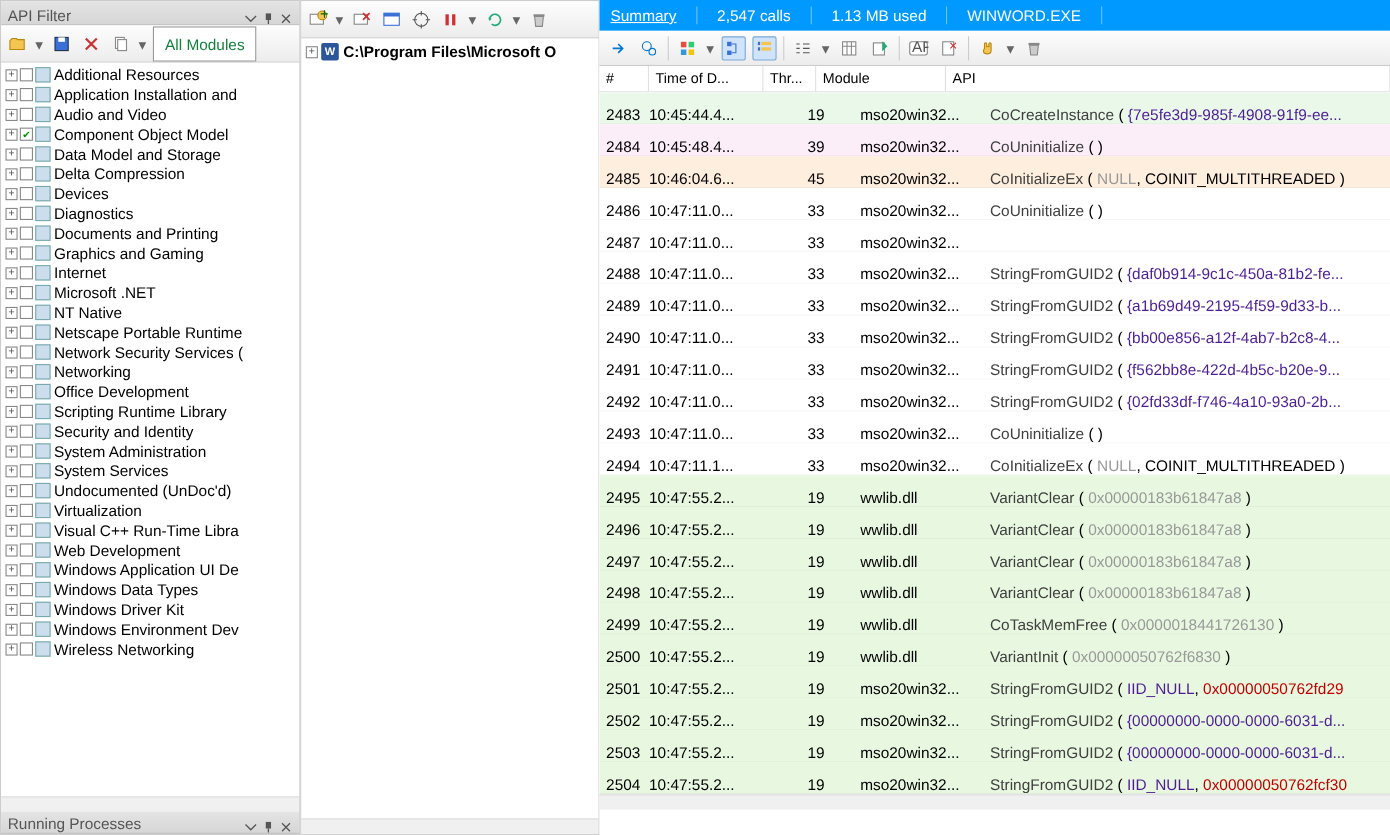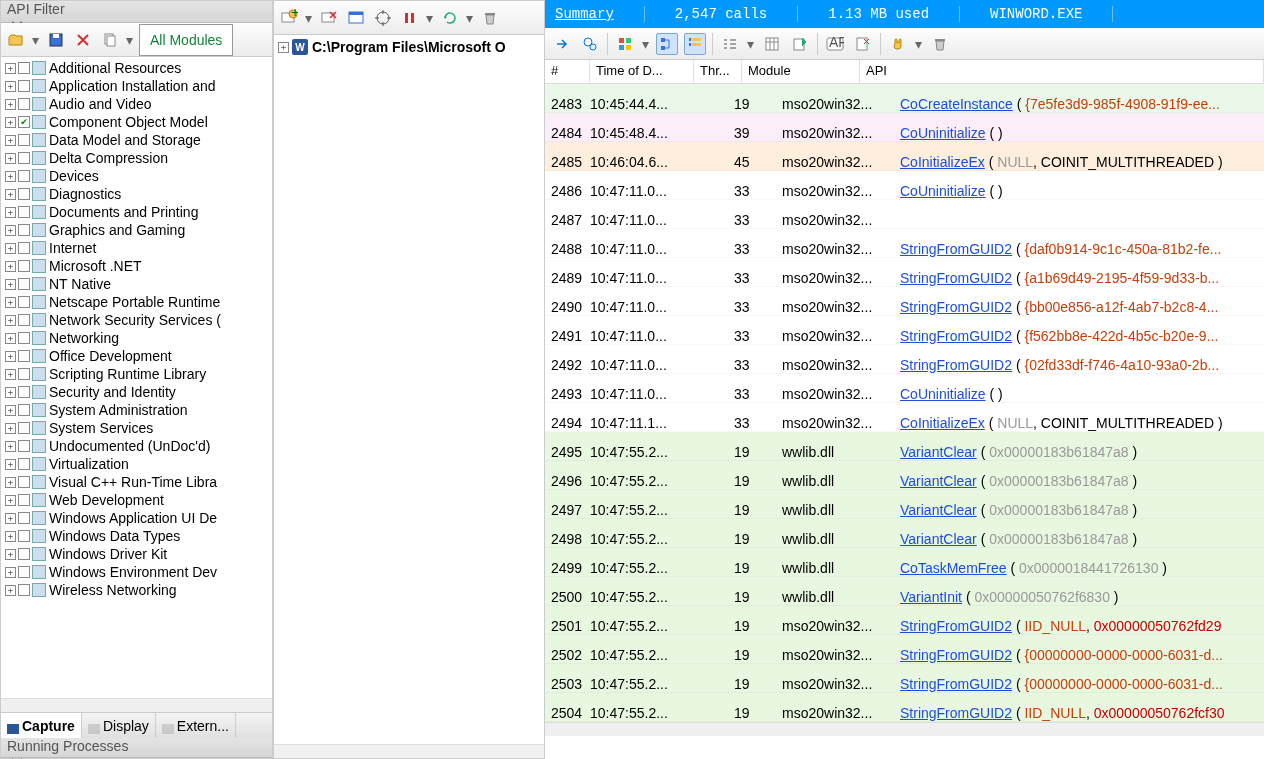--- a/index.html
+++ b/index.html
@@ -5,21 +5,21 @@
 * { margin:0; padding:0; box-sizing:border-box; font-family:"Segoe UI",Tahoma,sans-serif; font-size:14px; }
 body { background:#fff; width:1264px; height:759px; overflow:hidden; display:flex; }
 
 
 .panel { display:flex; flex-direction:column; border:1px solid #ccc; background:#f0f0f0; }
 .panel-left { width:273px; height:759px; }
 .panel-mid  { width:272px; height:759px; }
 .panel-right{ flex:1; height:759px; background:#fff; border:none; }
 
 
-.titlebar { height:22px; background:linear-gradient(#e4e4e4,#d6d6d6); display:flex; align-items:flex-start; padding:0 6px; color:#555; font-size:13px; border-bottom:1px solid #bbb;flex-direction:column; }
+.titlebar { height:22px; background:linear-gradient(#e4e4e4,#d6d6d6); display:flex; align-items:flex-end; padding:0 6px; color:#555; font-size:13px; border-bottom:1px solid #bbb; }
 .titlebar .spacer { flex:1; }
 .tb-icon { width:12px; height:12px; margin-left:4px; display:inline-block; cursor:pointer; }
 .tb-icon svg { width:12px; height:12px; }
 
 
 .toolbar { height:34px; background:linear-gradient(#fdfdfd,#ececec); border-bottom:1px solid #ccc; display:flex; align-items:center; padding:0 4px; gap:5px; }
 .toolbar .ico { width:22px; height:22px; display:flex; align-items:center; justify-content:center; cursor:pointer; border:1px solid transparent; border-radius:2px; }
 .combo { height:32px; border:1px solid #999; background:#fff; padding:0 10px; display:flex; align-items:center; font-size:13px; color:#15803d; cursor:pointer; }
 
 
@@ -39,38 +39,38 @@
 
 
 .mon-body { flex:1; background:#fff; overflow:hidden; padding-top:2px; }
 .mon-row { display:flex; align-items:center; padding:2px 4px; white-space:nowrap; }
 .mon-row .exp { margin-right:3px; }
 .mon-row .wic { width:16px; height:16px; background:#2b579a; border-radius:2px; display:flex; align-items:center; justify-content:center; color:#fff; font-size:10px; font-weight:bold; margin-right:4px;}
 .mon-row .txt { font-weight:bold; color:#000; }
 
 
 .summary { height:28px; background:#0099ff; color:#fff; display:flex; align-items:center; font-size:15px; }
-.summary .cell { padding:0 30px; border-right:1px solid rgba(255,255,255,.4);font-family:Liberation Mono, monospace; }
+.summary .cell { padding:0 18px; border-right:1px solid rgba(255,255,255,.4); }
 .summary .cell:first-child{padding-left:10px;border-right:1px solid rgba(255,255,255,.4);}
 .summary .cell.u{text-decoration:underline;}
 
 
 .rtoolbar { height:32px; background:linear-gradient(#fdfdfd,#ececec); border-bottom:1px solid #ccc; display:flex; align-items:center; padding:0 6px; gap:6px; }
 .rtoolbar .ico{width:22px;height:22px;display:flex;align-items:center;justify-content:center;cursor:pointer;border:1px solid transparent;border-radius:2px;}
 .rtoolbar .ico.on{border-color:#7aa7d8;background:#cfe4fa;}
 .rtoolbar .sep{width:1px;height:22px;background:#ccc;}
 
 
 .grid-head { height:24px; background:#fff; border-bottom:1px solid #ddd; display:flex; }
 .gh { border-right:1px solid #e0e0e0; padding:3px 6px; color:#000; font-size:13px; overflow:hidden; white-space:nowrap; }
 .gh1{width:45px;} .gh2{width:104px;} .gh3{width:48px;} .gh4{width:118px;} .gh5{flex:1;}
 .grid-body { flex:1; overflow:auto; background:#fff; }
 .gr { display:flex; height:29px; align-items:flex-end; border-bottom:1px solid rgba(0,0,0,.03); font-size:14.5px; }
 .gr .c1{width:45px;padding-left:6px;} .gr .c2{width:104px;} .gr .c3{width:48px;margin-left:40px;} .gr .c4{width:118px;overflow:hidden;white-space:nowrap;text-overflow:ellipsis;} .gr .c5{flex:1;white-space:nowrap;overflow:hidden;}
-.fn{color:#1d4ed8;text-decoration:underline;} .pn{color:#000;} .gray{color:#999;} .gu{color:#c2410c;} .null{color:#999;} .red{color:#c00000;}
+.fn{color:#404040;} .pn{color:#000;} .gray{color:#999;} .gu{color:#4c1d95;} .null{color:#999;} .red{color:#c00000;}
 .gr.green{background:#eaf8ea;} .gr.pink{background:#fbeef8;} .gr.peach{background:#fdeede;} .gr.lgreen{background:#e8f7e0;}
 
 
 .hscroll{height:14px;background:#f0f0f0;border-top:1px solid #ddd;}
 .panel-mid .titlebar.bottom, .panel-left .titlebar.bottom { height:20px; }
 </style>
 </head>
 <body>
 
 <div class="panel panel-left">
@@ -293,40 +293,20 @@
         <span class="lbl">Windows Environment Dev</span>
       </div>
       <div class="tree-row">
         <span class="exp">+</span>
         <span class="cb"></span>
         <span class="doc-ic"></span>
         <span class="lbl">Wireless Networking</span>
       </div>
     </div>
   <div class="hscroll"></div>
-  <div class="bottom-tabs" id="btabs">
-      <div class="btab active">
-        <span class="dot"><svg width="12" height="10">
-            <rect width="12" height="10" fill="#2b579a" opacity="1"></rect>
-          </svg></span>
-        <span>Capture</span>
-      </div>
-      <div class="btab">
-        <span class="dot"><svg width="12" height="10">
-            <rect width="12" height="10" fill="#888" opacity=".3"></rect>
-          </svg></span>
-        <span>Display</span>
-      </div>
-      <div class="btab">
-        <span class="dot"><svg width="12" height="10">
-            <rect width="12" height="10" fill="#888" opacity=".3"></rect>
-          </svg></span>
-        <span>Extern...</span>
-      </div>
-    </div>
   <div class="titlebar bottom">
     <span>Running Processes</span>
     <span class="spacer"></span>
     <span class="tb-icon"><svg viewBox="0 0 10 10">
           <path d="M1 3l4 4 4-4" fill="none" stroke="#555"></path>
         </svg></span>
     <span class="tb-icon"><svg viewBox="0 0 10 10">
           <rect x="3" y="1" width="4" height="5" fill="#555"></rect>
           <rect x="4.5" y="6" width="1" height="3" fill="#555"></rect>
         </svg></span>

